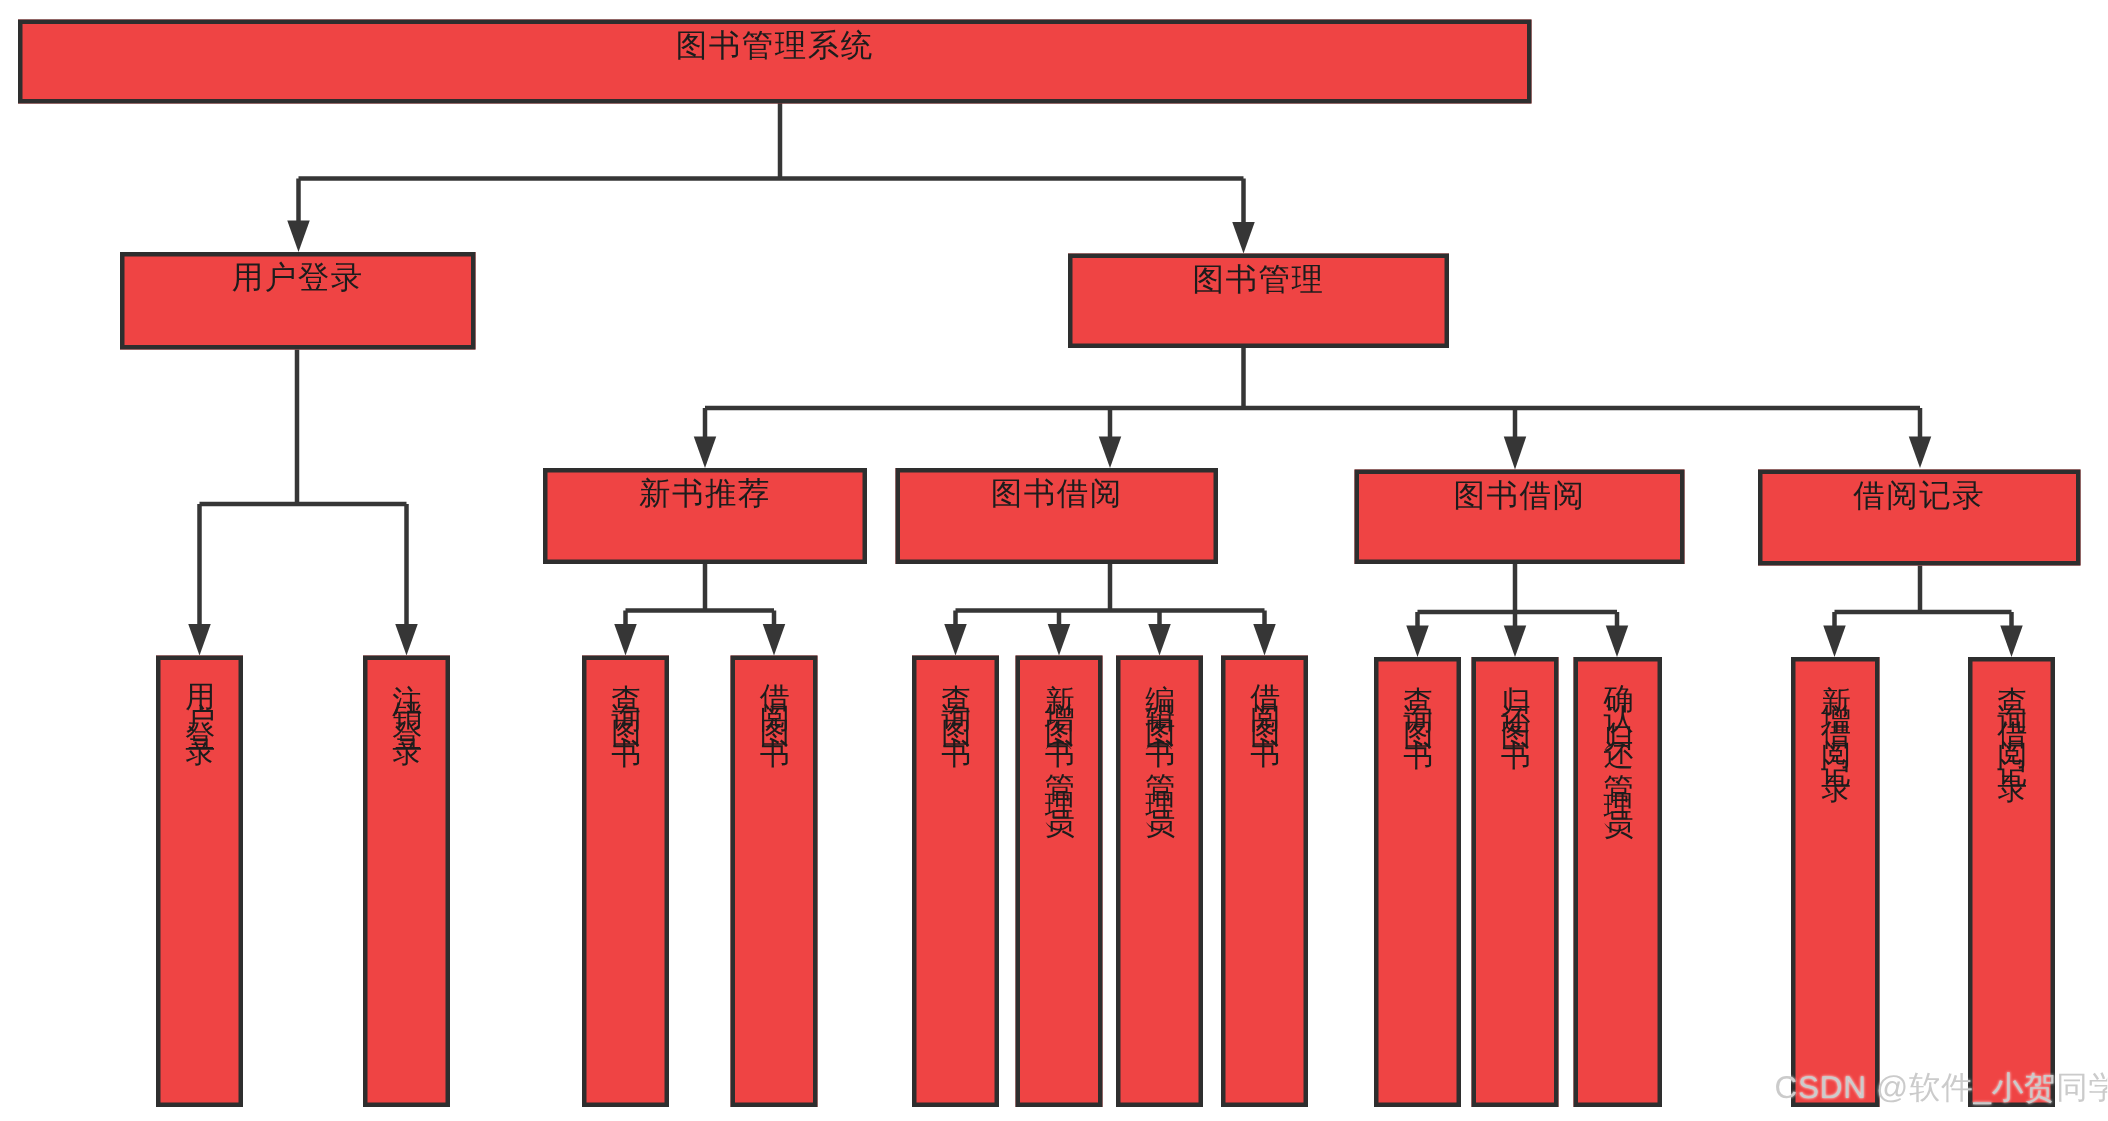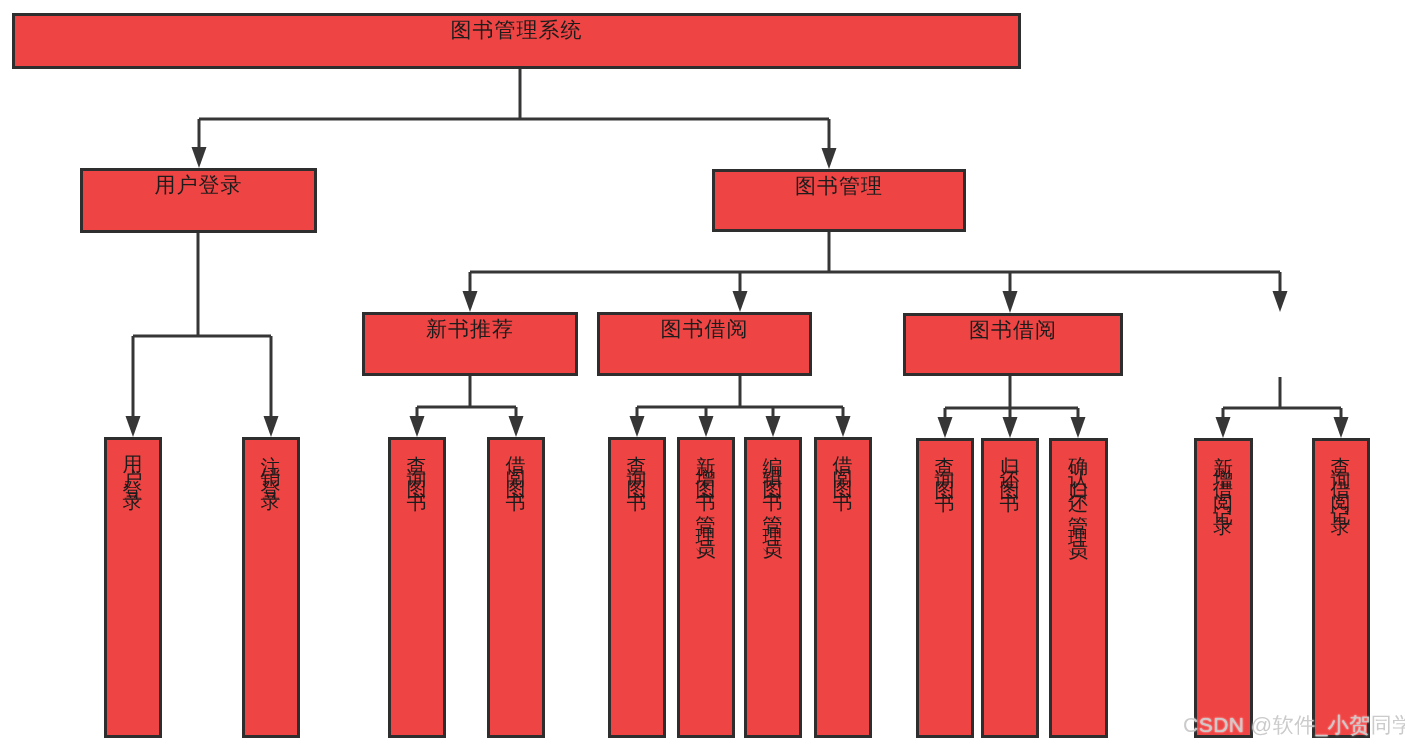--- a/index.html
+++ b/index.html
@@ -147,20 +147,23 @@
 
   <div class="node" style="left:362px;top:312px;width:216px;height:64px;">
     <span class="hlabel">新书推荐</span>
   </div>
   <div class="node" style="left:597px;top:312px;width:215px;height:64px;">
     <span class="hlabel">图书借阅</span>
   </div>
   <div class="node" style="left:903px;top:313px;width:220px;height:63px;">
     <span class="hlabel">图书借阅</span>
   </div>
+  <div class="node" style="left:1172px;top:313px;width:215px;height:64px;">
+    <span class="hlabel">借阅记录</span>
+  </div>
 
   <div class="node leaf" style="left:104px;top:437px;width:58px;height:301px;">
     <span class="vtext">用户登录</span>
   </div>
   <div class="node leaf" style="left:242px;top:437px;width:58px;height:301px;">
     <span class="vtext">注销登录</span>
   </div>
 
   <div class="node leaf" style="left:388px;top:437px;width:58px;height:301px;">
     <span class="vtext">查询图书</span>

